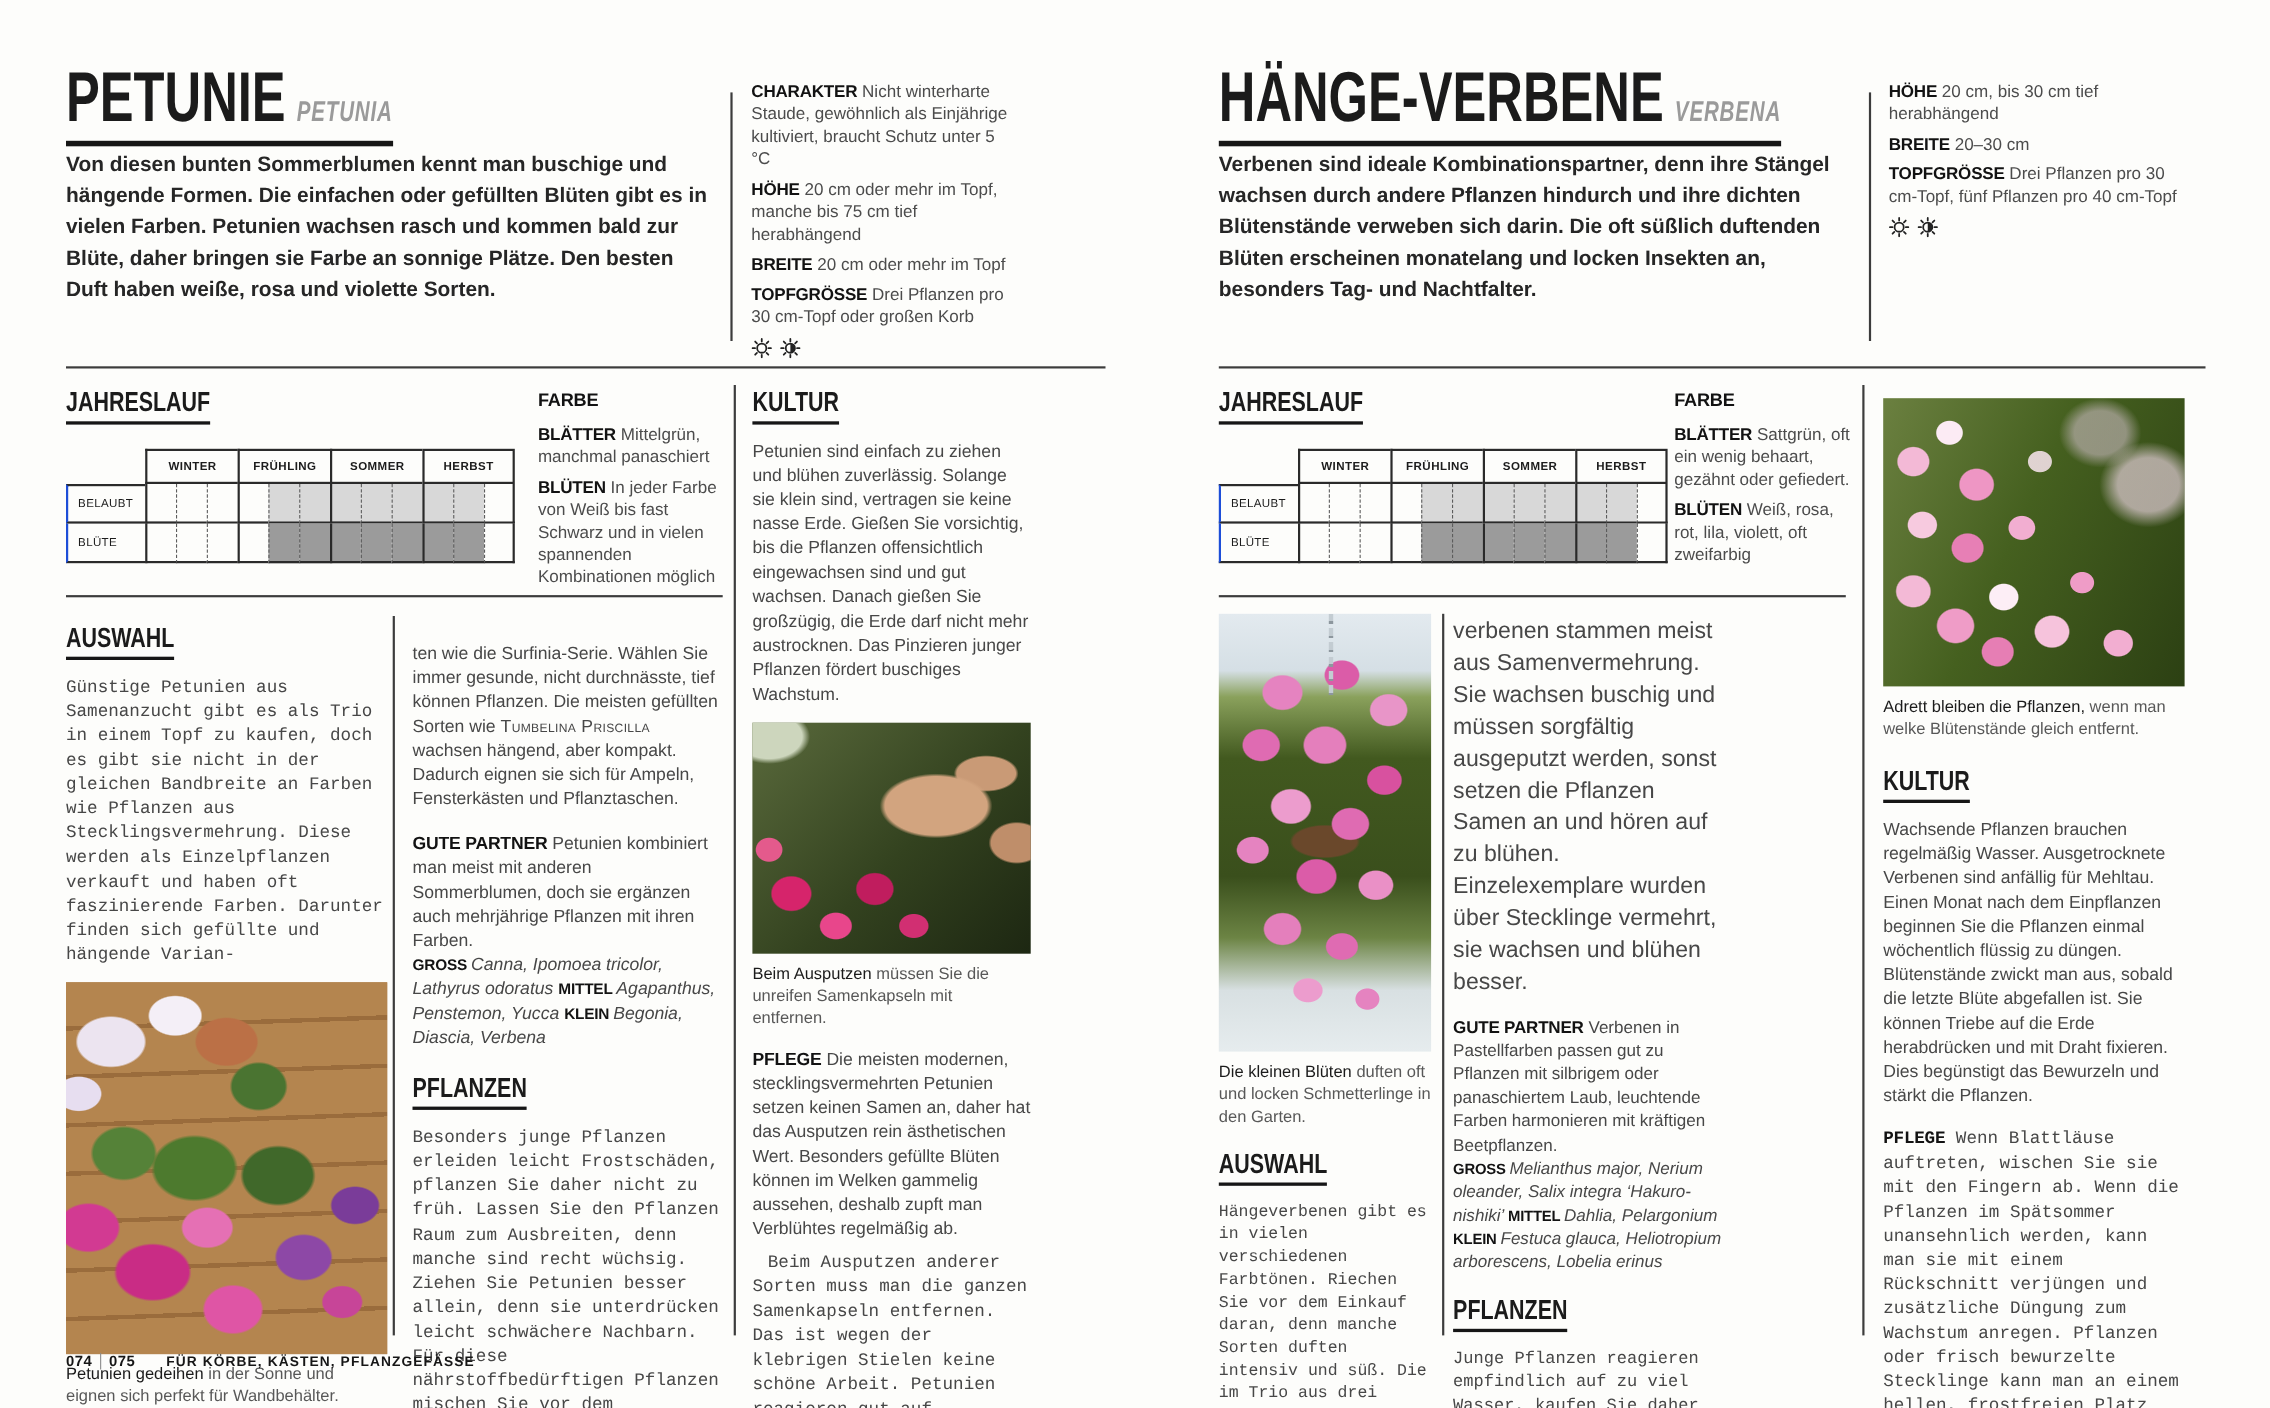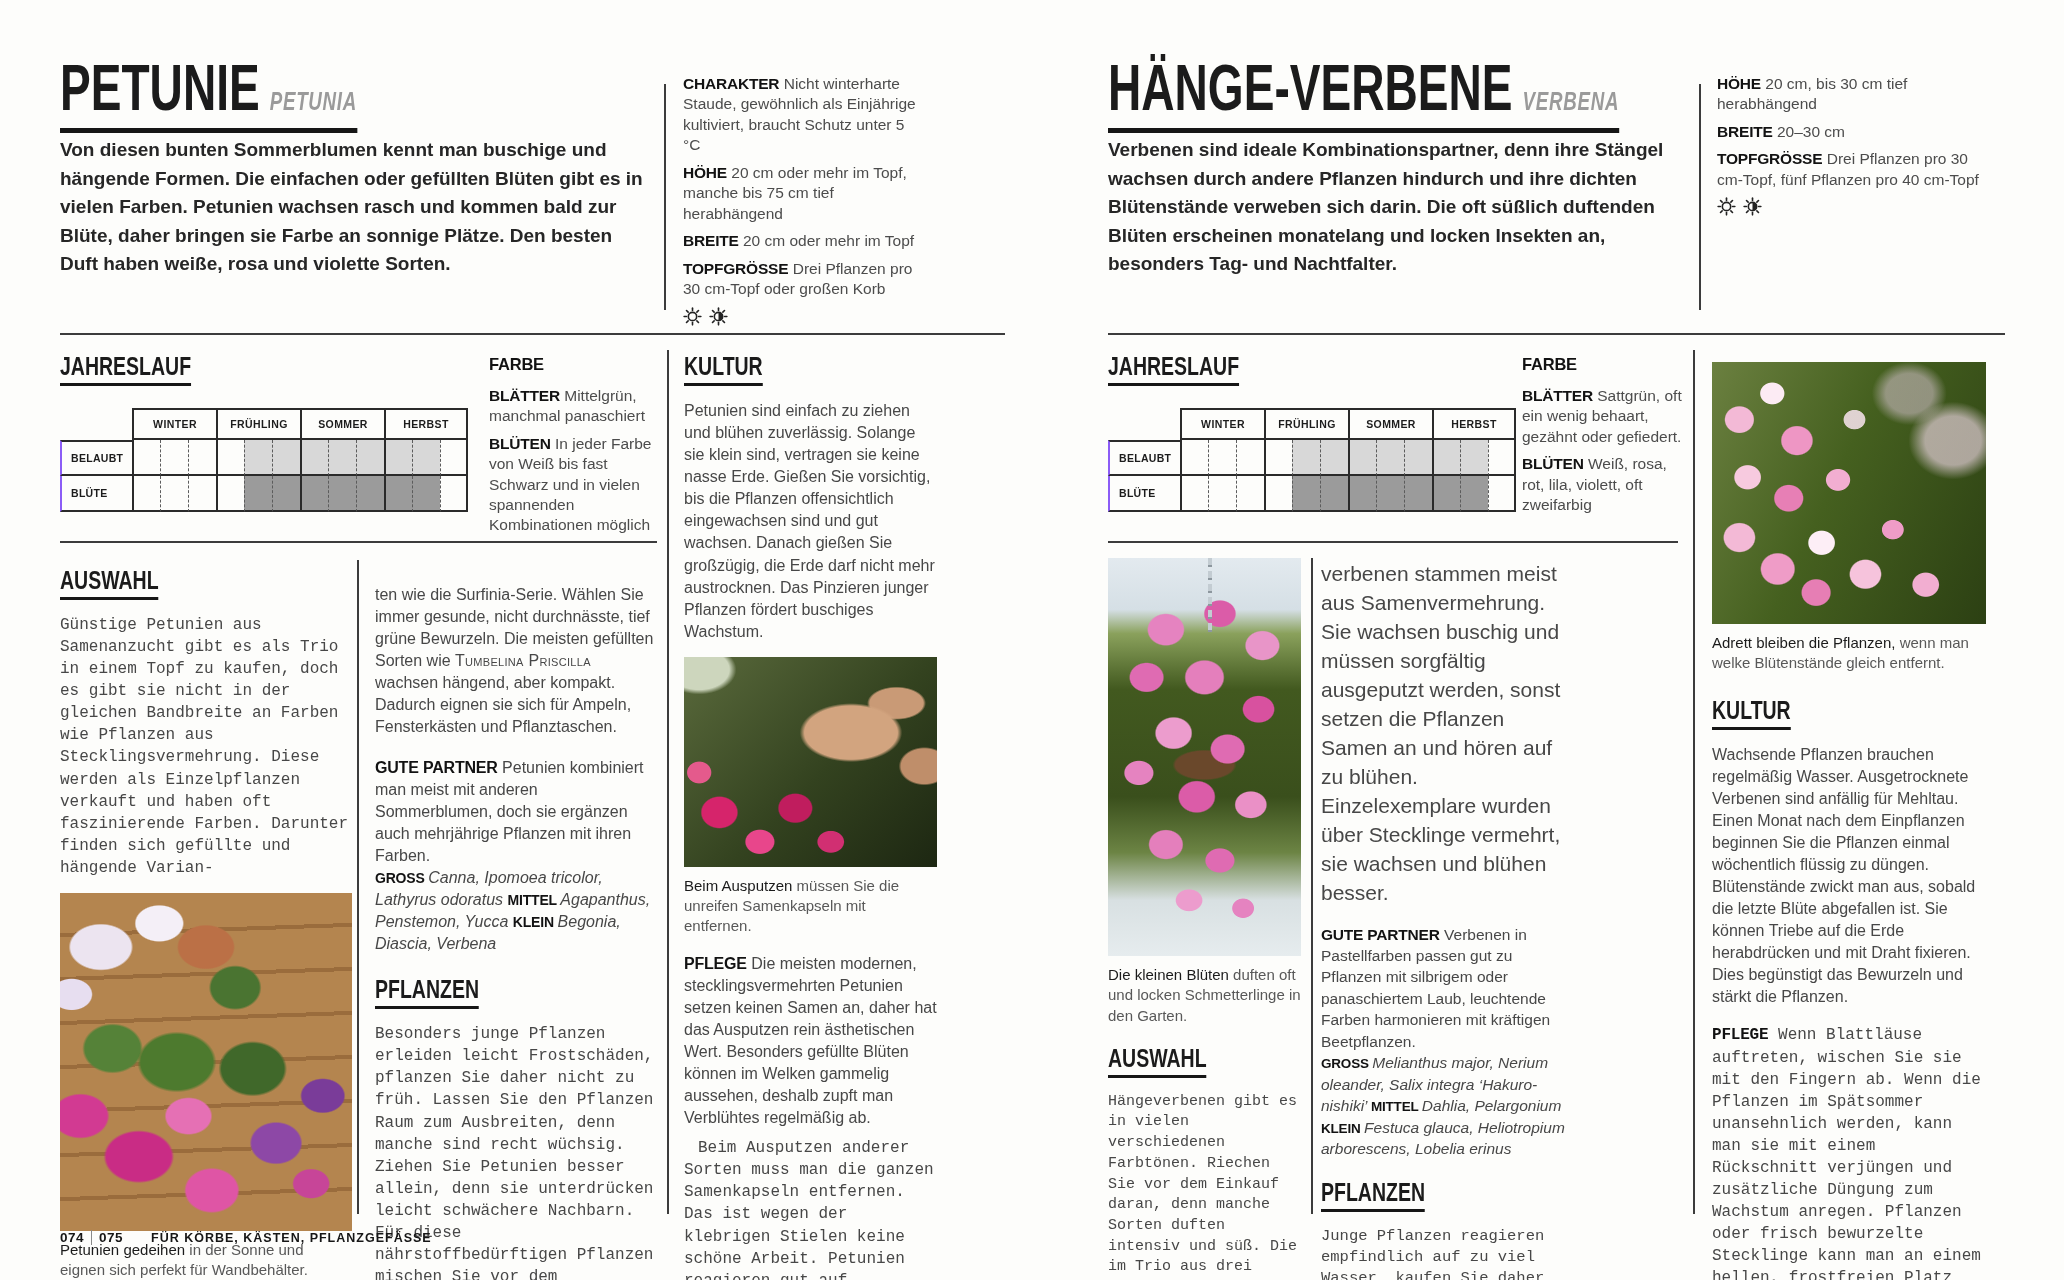--- a/index.html
+++ b/index.html
@@ -35,23 +35,23 @@
   
   .cap{font-size:15px;line-height:1.35;color:#585858;margin:9px 0 0 0;}
   .cap .capb{font-weight:400;color:#1b1b1b;}
   
   .jl{display:grid;grid-template-columns:72px repeat(12,28px);text-align:center;}
   .jl-corner{height:28px;}
   .jl-season{height:28px;grid-column:span 3;border:2px solid #2a2a2a;border-right:0;
     display:flex;align-items:center;justify-content:center;
     font-size:10.5px;font-weight:800;color:#1c1c1c;letter-spacing:.4px;}
   .jl-season.last{border-right:2px solid #2a2a2a;}
-  .jl-label{height:36px;border-left:2px solid #8b5cf6;border-bottom:2px solid #2a2a2a;
+  .jl-label{height:36px;border-left:2px solid #1d4ed8;border-bottom:2px solid #2a2a2a;
     display:flex;align-items:center;padding-left:9px;
-    font-size:10.5px;font-weight:700;color:#1c1c1c;letter-spacing:.3px;box-sizing:border-box;}
+    font-size:10.5px;font-weight:400;color:#1c1c1c;letter-spacing:.3px;box-sizing:border-box;}
   .jl-label.r0{border-top:2px solid #2a2a2a;}
   .jl-cell{height:36px;border-bottom:2px solid #2a2a2a;border-left:1px dashed #5c5c5c;box-sizing:border-box;}
   .jl-cell.season-start{border-left:2px solid #2a2a2a;}
   .jl-cell.row-end{border-right:2px solid #2a2a2a;}
   
   .photo{position:relative;overflow:hidden;}
   .photo1{width:292px;height:338px;margin-top:14px;background-color:#a97a46;background-image:
     radial-gradient(52px 38px at 14% 16%, #ece4f0 0 58%, transparent 62%),
     radial-gradient(40px 30px at 34% 9%, #f4eff7 0 58%, transparent 62%),
     radial-gradient(34px 26px at 4% 30%, #e7def0 0 58%, transparent 62%),
@@ -231,21 +231,21 @@
   <div class="abs" style="left:60px;top:568px;width:292px;">
     <div class="h2wrap"><span class="h2">AUSWAHL</span></div>
     <p class="body-p tight">Günstige Petunien aus Samenanzucht gibt es als Trio in einem Topf zu kaufen, doch es gibt sie nicht in der gleichen Bandbreite an Farben wie Pflanzen aus Stecklingsvermehrung. Diese werden als Einzelpflanzen verkauft und haben oft faszinierende Farben. Darunter finden sich gefüllte und hängende Varian-</p>
     <div class="photo photo1"></div>
     <p class="cap"><span class="capb">Petunien gedeihen</span><span> in der Sonne und eignen sich perfekt für Wandbehälter.</span></p>
   </div>
 
   <div class="vrule" style="left:357px;top:560px;height:654px;"></div>
 
   <div class="abs" style="left:375px;top:584px;width:281px;">
-    <p class="body-p"><span>ten wie die Surfinia-Serie. Wählen Sie immer gesunde, nicht durchnässte, tief grüne Bewurzeln. Die meisten gefüllten Sorten wie </span><span class="sc">Tumbelina Priscilla</span><span> wachsen hängend, aber kompakt. Dadurch eignen sie sich für Ampeln, Fensterkästen und Pflanztaschen.</span></p>
+    <p class="body-p"><span>ten wie die Surfinia-Serie. Wählen Sie immer gesunde, nicht durchnässte, tief können Pflanzen. Die meisten gefüllten Sorten wie </span><span class="sc">Tumbelina Priscilla</span><span> wachsen hängend, aber kompakt. Dadurch eignen sie sich für Ampeln, Fensterkästen und Pflanztaschen.</span></p>
     <p class="body-p" style="margin-top:18px;">
       <span class="lbl">GUTE PARTNER</span><span> Petunien kombiniert man meist mit anderen Sommerblumen, doch sie ergänzen auch mehrjährige Pflanzen mit ihren Farben. </span><br>
       <span class="lbl" style="font-size:14px;">GROSS </span><span class="it">Canna, Ipomoea tricolor, Lathyrus odoratus </span><span class="lbl" style="font-size:14px;">MITTEL </span><span class="it">Agapanthus, Penstemon, Yucca </span><span class="lbl" style="font-size:14px;">KLEIN </span><span class="it">Begonia, Diascia, Verbena</span>
     </p>
     <div class="h2wrap" style="margin-top:22px;"><span class="h2">PFLANZEN</span></div>
     <p class="body-p tight">Besonders junge Pflanzen erleiden leicht Frostschäden, pflanzen Sie daher nicht zu früh. Lassen Sie den Pflanzen Raum zum Ausbreiten, denn manche sind recht wüchsig. Ziehen Sie Petunien besser allein, denn sie unterdrücken leicht schwächere Nachbarn. Für diese nährstoffbedürftigen Pflanzen mischen Sie vor dem Einpflanzen Depotdünger unter die Erde. Der Standort sollte sonnig und nicht allzu windig sein.</p>
   </div>
 
   <div class="abs footer" style="left:60px;top:1230px;">
     <span class="pnum">074</span>

